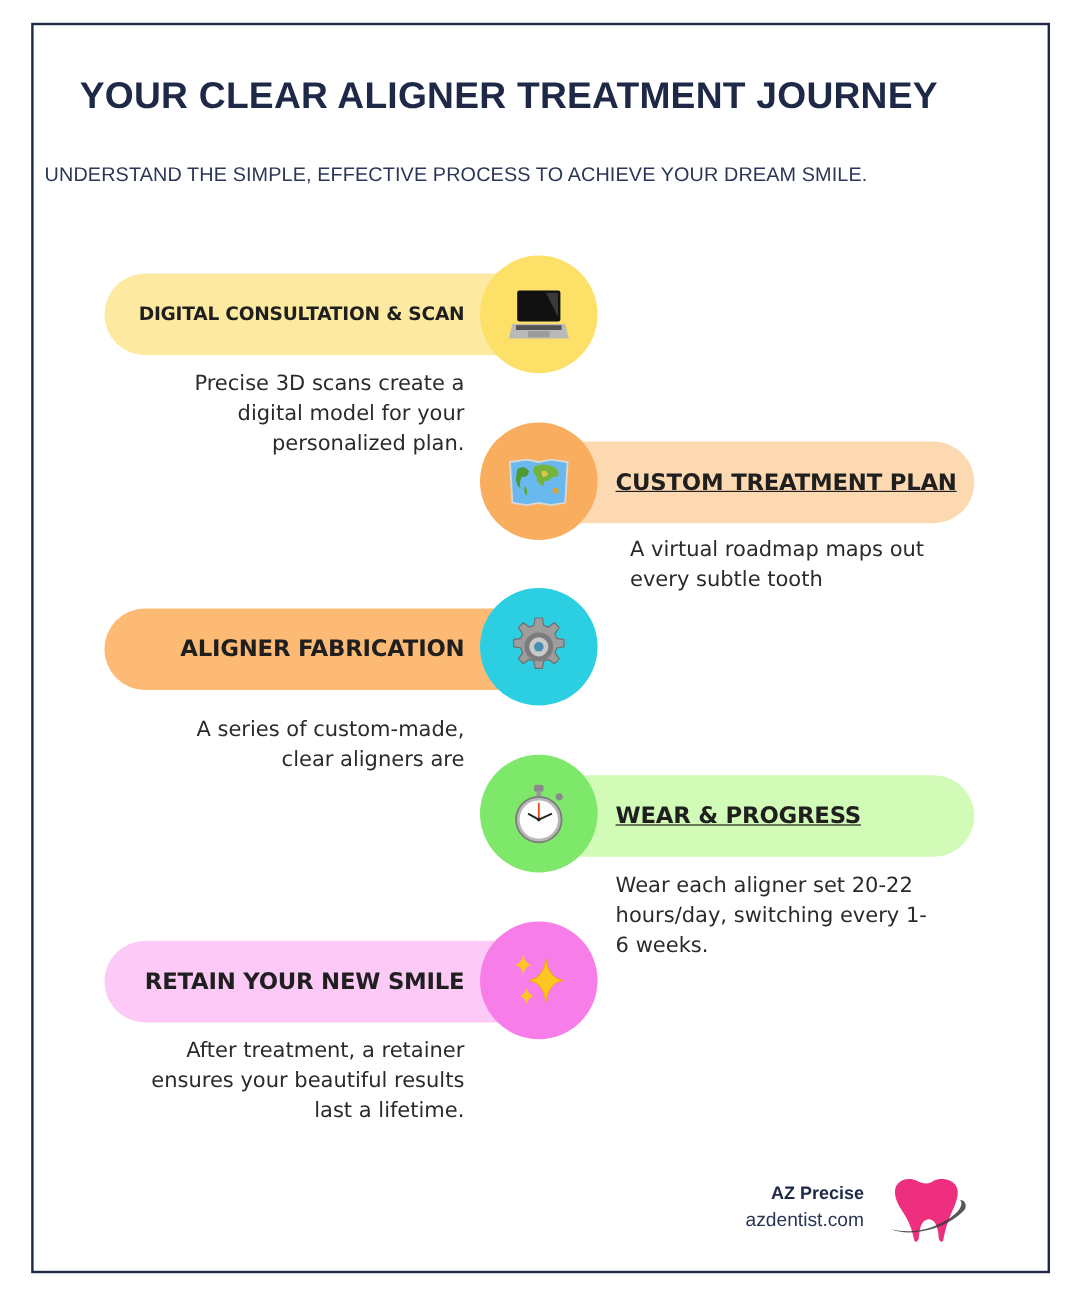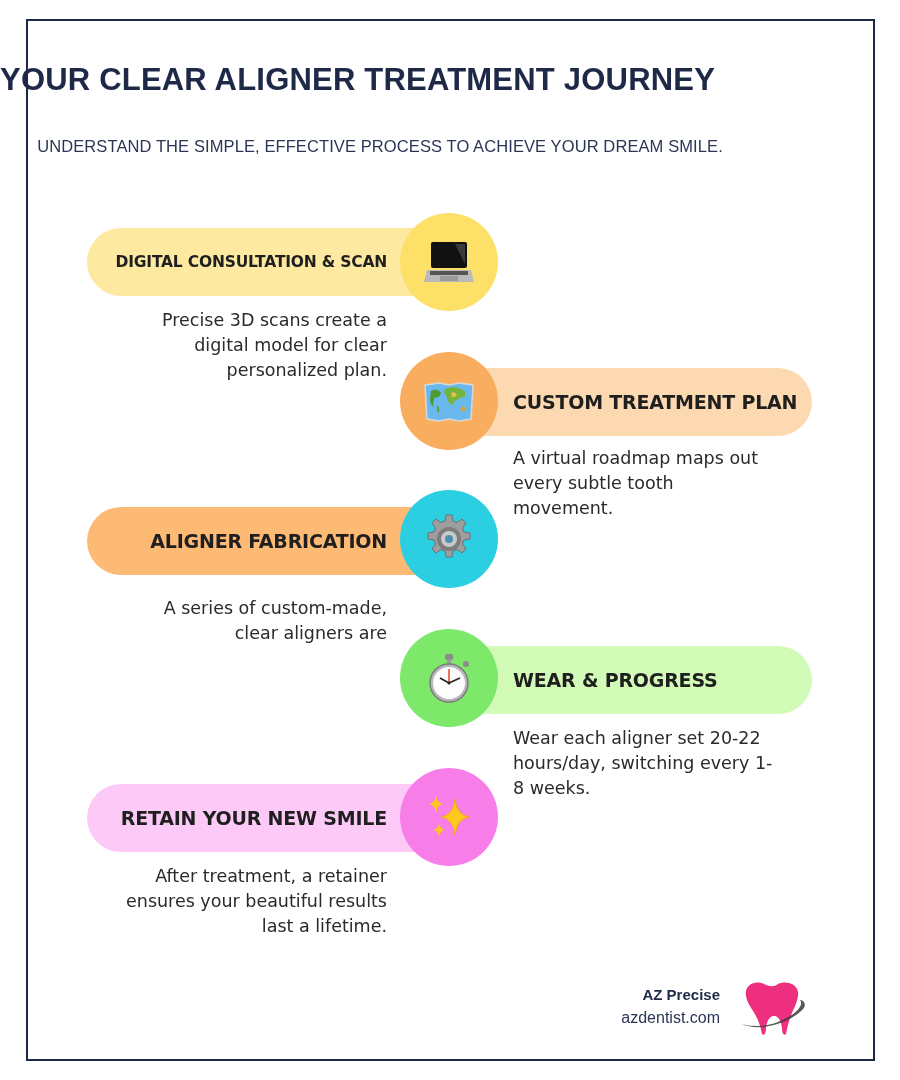--- a/index.html
+++ b/index.html
@@ -5,36 +5,36 @@
   * { box-sizing: border-box; margin: 0; padding: 0; }
   html, body { width: 900px; height: 1080px; background: #ffffff; overflow: hidden; }
   body { position: relative; font-family: "DejaVu Sans", sans-serif; color: #1f1f1f; }
 
   .frame {
     position: absolute; left: 26px; top: 19px; width: 849px; height: 1042px;
     border: 2.5px solid #1e2947; background: #ffffff;
   }
 
   .title {
-    position: absolute; left: 0; top: 62px; width: 848px; 
+    position: absolute; left: 0; top: 62px; width: 848px; text-align: center;
     font-family: "Liberation Sans", sans-serif; font-weight: 700; font-size: 31px;
     color: #1e2947; letter-spacing: 0.2px;
   }
   .subtitle {
     position: absolute; left: 0; top: 137px; width: 760px; text-align: center;
     font-family: "Liberation Sans", sans-serif; font-size: 16.5px; color: #2b3556;
     letter-spacing: 0.1px;
   }
 
   .pill {
     position: absolute; height: 68px; border-radius: 34px;
     display: flex; align-items: center;
   }
   .pill.left { left: 87px; width: 360px; justify-content: flex-end; padding-right: 60px; }
-  .pill.right { left: 450px; width: 362px; justify-content: flex-start; padding-left: 63px; }
+  .pill.right { left: 450px; width: 362px; justify-content: flex-start; padding-left: 63px; text-decoration: underline; }
   .pill-label {
     font-family: "DejaVu Sans", sans-serif; font-weight: 700; font-size: 19px;
     color: #1f1f1f; white-space: nowrap; letter-spacing: -0.2px;
   }
   .pill-label.small { font-size: 15.5px; }
 
   .circle {
     position: absolute; left: 400px; width: 98px; height: 98px; border-radius: 50%;
     display: flex; align-items: center; justify-content: center;
   }
@@ -67,41 +67,40 @@
   <svg viewBox="0 0 56 56">
     <rect x="10" y="8" width="36" height="26" rx="2" fill="#111"></rect>
     <polygon points="34,10 44,10 44,30" fill="#3a3a3a"></polygon>
     <polygon points="6,36 50,36 53,48 3,48" fill="#b9b9b9"></polygon>
     <rect x="9" y="37" width="38" height="4" fill="#555"></rect>
     <rect x="19" y="42" width="18" height="5" fill="#9a9a9a"></rect>
   </svg>
 </div>
 <div class="desc left" style="top:308px;">
   <div>Precise 3D scans create a</div>
-  <div>digital model for clear</div>
+  <div>digital model for your</div>
   <div>personalized plan.</div>
 </div>
 
 <div class="pill right" style="top:368px;background:#fdd9b2;">
   <span class="pill-label">CUSTOM TREATMENT PLAN</span>
 </div>
 <div class="circle" style="top:352px;background:#f9ae5f;">
   <svg viewBox="0 0 56 56">
     <polygon points="4,12 18,10 28,12 38,10 52,12 50,46 38,48 28,46 18,48 6,46" fill="#6ab9ee" stroke="#d8d8d8" stroke-width="1.5"></polygon>
     <path d="M10,18 q6,-4 10,2 q-2,6 -6,4 q-3,6 -1,10 q-4,-2 -4,-8z" fill="#4f9a34"></path>
     <path d="M24,16 q8,-4 16,0 q6,2 4,8 q-6,0 -8,4 q-4,-2 -4,4 q-6,-2 -6,-8 q-4,-4 -2,-8z" fill="#74b43c"></path>
     <path d="M30,20 q4,-2 6,2 q-2,3 -5,2z" fill="#e0c34a"></path>
     <circle cx="42" cy="36" r="2.5" fill="#d9a33a"></circle>
     <path d="M16,32 q3,2 2,8 q-3,-2 -2,-8z" fill="#5aa535"></path>
   </svg>
 </div>
-<div class="desc right" style="top:446px;">
+<div class="desc right" style="top:446px;margin-left:12px;">
   <div>A virtual roadmap maps out</div>
   <div>every subtle tooth</div>
-  <div>movement.</div>
 </div>
 
 <div class="pill left" style="top:507px;background:#fdba74;">
   <span class="pill-label">ALIGNER FABRICATION</span>
 </div>
 <div class="circle" style="top:490px;background:#2ccfe2;">
   <svg viewBox="0 0 56 56">
     <g fill="#9d9d9d" stroke="#6f6f6f" stroke-width="1">
       <path d="M25,4 h6 l1,6 l4,1.5 l5,-3.5 l4,4 l-3.5,5 l1.5,4 l6,1 v6 l-6,1 l-1.5,4 l3.5,5 l-4,4 l-5,-3.5 l-4,1.5 l-1,6 h-6 l-1,-6 l-4,-1.5 l-5,3.5 l-4,-4 l3.5,-5 l-1.5,-4 l-6,-1 v-6 l6,-1 l1.5,-4 l-3.5,-5 l4,-4 l5,3.5 l4,-1.5z"></path>
     </g>
@@ -127,21 +126,21 @@
     <circle cx="28" cy="33" r="16" fill="#fdfdfd"></circle>
     <line x1="28" y1="33" x2="28" y2="19" stroke="#e24a1a" stroke-width="1.5"></line>
     <line x1="28" y1="33" x2="39" y2="28" stroke="#222" stroke-width="1.5"></line>
     <line x1="28" y1="33" x2="19" y2="28" stroke="#222" stroke-width="1.5"></line>
     <circle cx="28" cy="33" r="1.5" fill="#222"></circle>
   </svg>
 </div>
 <div class="desc right" style="top:726px;">
   <div>Wear each aligner set 20-22</div>
   <div>hours/day, switching every 1-</div>
-  <div>8 weeks.</div>
+  <div>6 weeks.</div>
 </div>
 
 <div class="pill left" style="top:784px;background:#fdcaf7;">
   <span class="pill-label">RETAIN YOUR NEW SMILE</span>
 </div>
 <div class="circle" style="top:768px;background:#f77ee9;">
   <svg viewBox="0 0 56 56">
     <path d="M34,10 Q36,26 48,28 Q36,30 34,46 Q32,30 20,28 Q32,26 34,10z" fill="#fbc720" stroke="#f0a800" stroke-width="0.8"></path>
     <path d="M15,6 Q16,14 22,15 Q16,16 15,24 Q14,16 8,15 Q14,14 15,6z" fill="#fbc720"></path>
     <path d="M18,34 Q19,40 24,41 Q19,42 18,48 Q17,42 12,41 Q17,40 18,34z" fill="#fbc720"></path>

